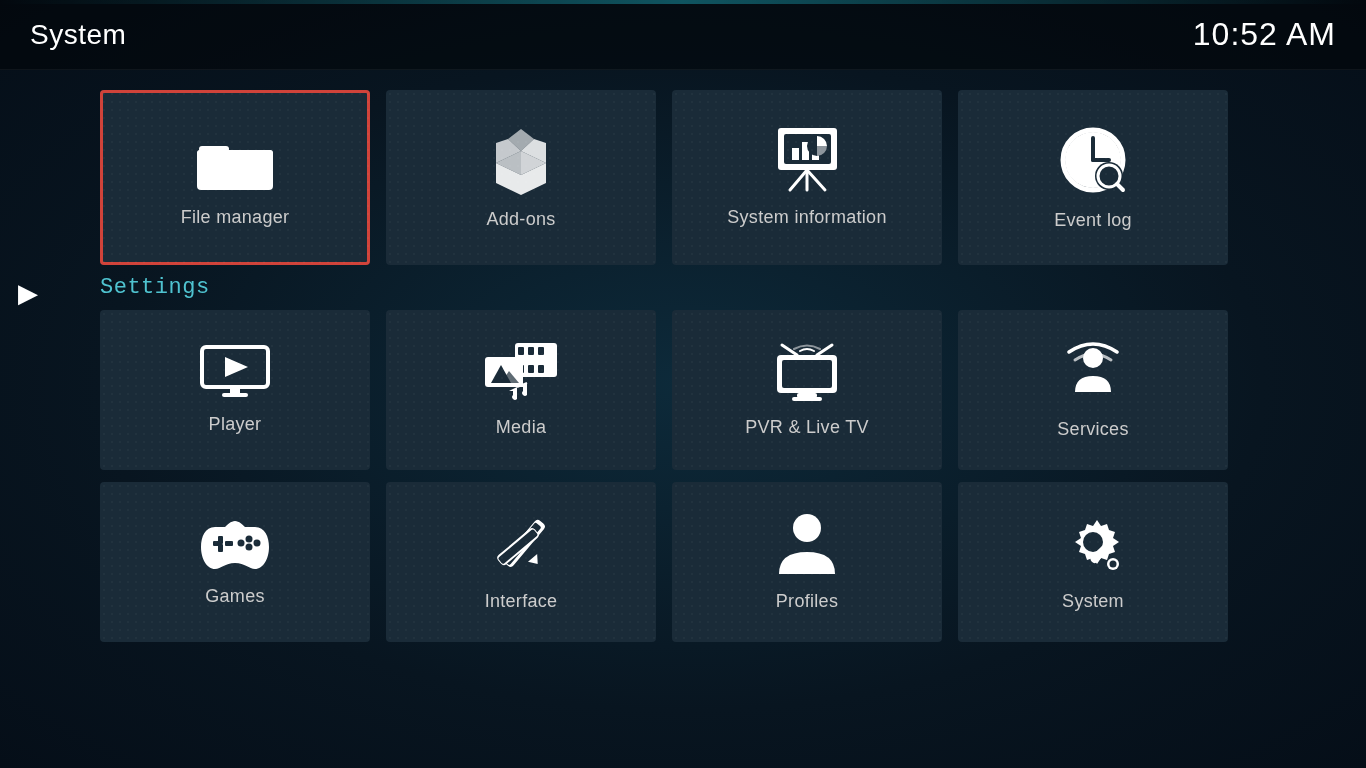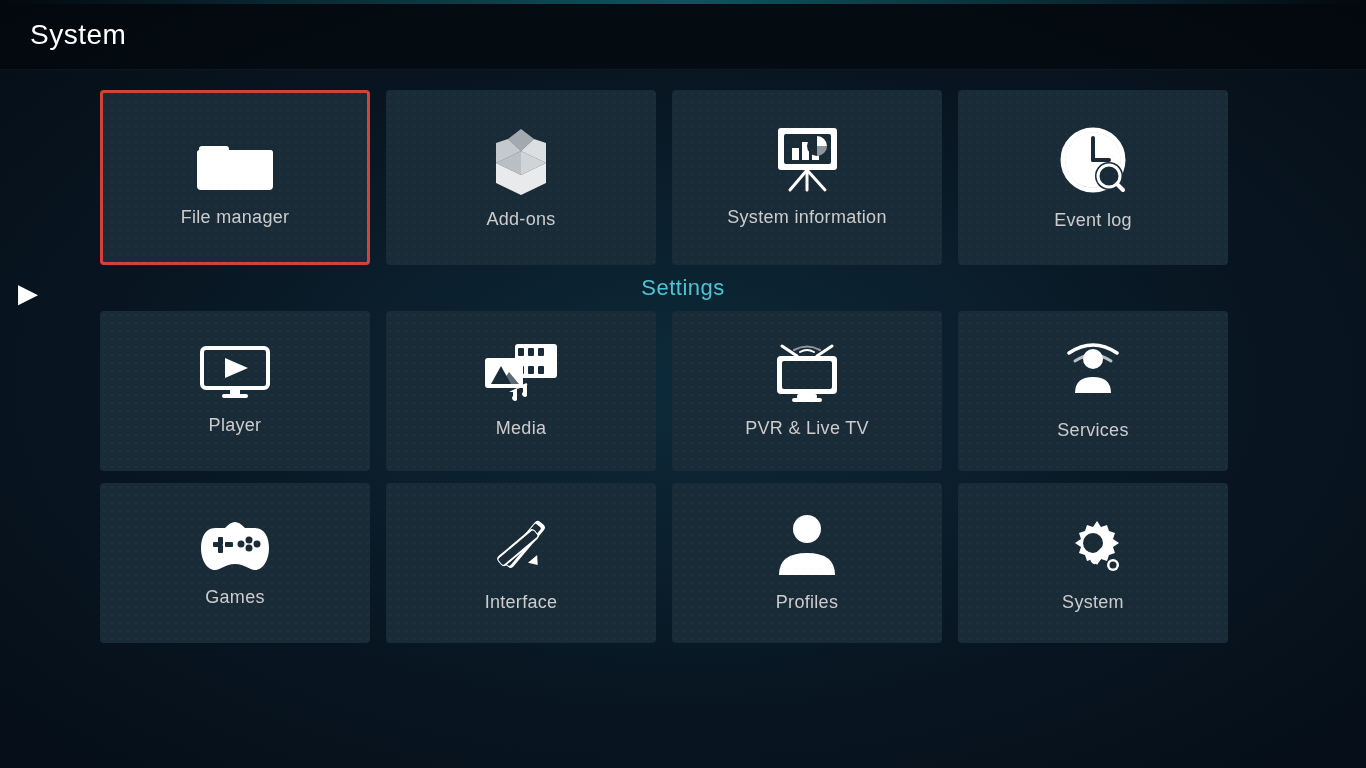--- a/index.html
+++ b/index.html
@@ -75,26 +75,27 @@
 
     
     .top-row {
       display: flex;
       gap: 16px;
       margin-bottom: 8px;
     }
 
     
     .settings-label {
-      text-align: center;
+      text-align: left;
       font-size: 22px;
       font-weight: 300;
       color: #4fc3d0;
       letter-spacing: 0.5px;
       margin: 10px 0 10px 0;
+      font-family: Liberation Mono, monospace;
     }
 
     
     .settings-row {
       display: flex;
       gap: 16px;
       margin-bottom: 12px;
     }
 
     
@@ -166,20 +167,21 @@
       line-height: 1;
     }
   </style>
 </head>
 <body>
 
 <div id="app">
 
   <div id="header">
     <span id="header-title">System</span>
+    <span id="header-time">10:52 AM</span>
   </div>
 
   <div id="content">
 
     <div class="top-row">
 
       <div class="tile tile-top selected">
         <div class="tile-icon">
           <svg width="80" height="65" viewBox="0 0 80 65">
 

